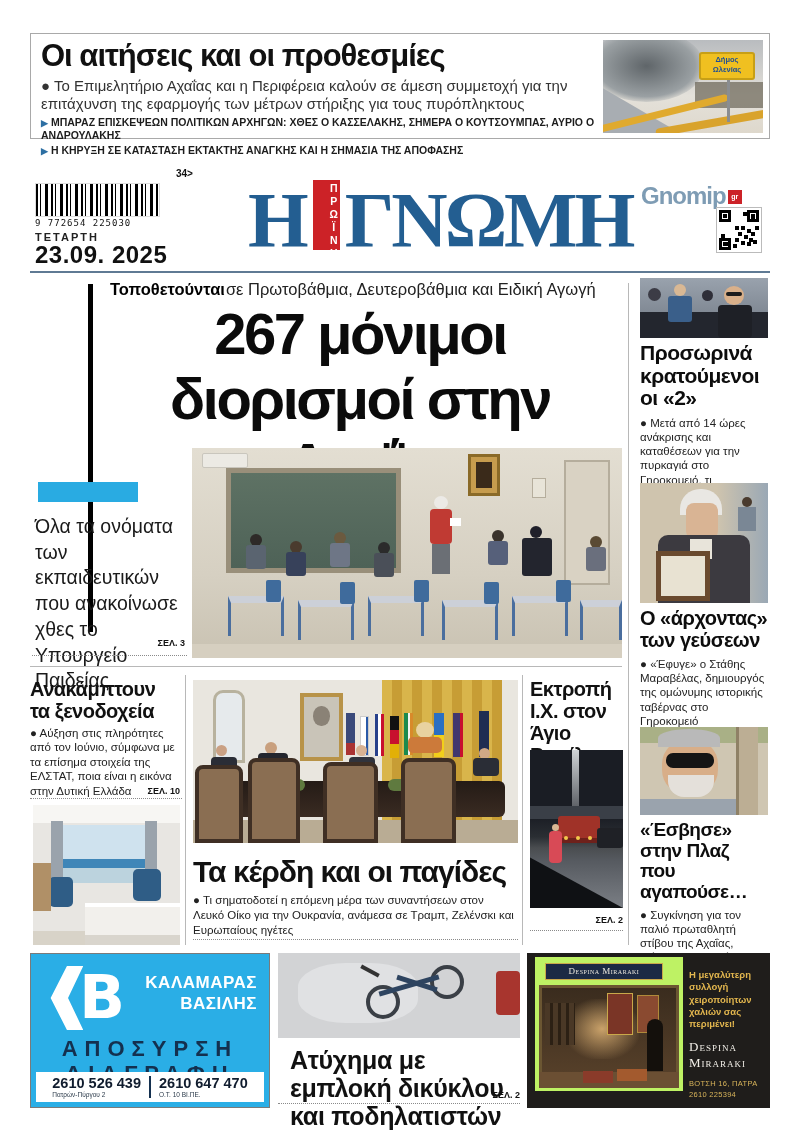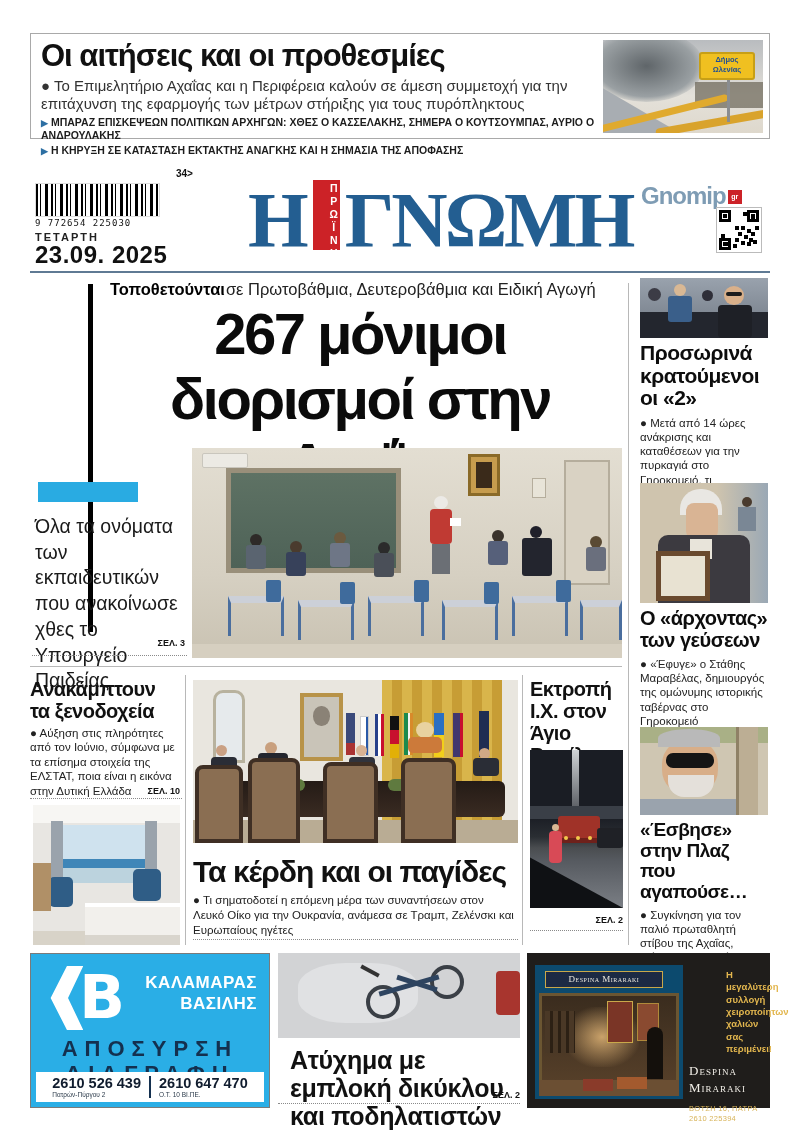--- a/index.html
+++ b/index.html
@@ -110,24 +110,24 @@
   .kal-line1 { position:absolute; left:0; top:82px; width:100%; text-align:center; color:#14304f; font-weight:bold; font-size:22px; letter-spacing:7px; }
   .kal-line2 { position:absolute; left:0; top:107px; width:100%; text-align:center; color:#14304f; font-weight:bold; font-size:22px; letter-spacing:7px; }
   .kal-strip { position:absolute; left:5px; right:5px; bottom:5px; height:30px; background:#fff; display:flex; align-items:center; justify-content:center; }
   .kal-cell { padding:0 8px; }
   .kal-cell + .kal-cell { border-left:2px solid #14304f; }
   .kal-phone { font-size:14.5px; font-weight:bold; color:#101c2e; line-height:1; }
   .kal-addr { font-size:6.5px; color:#2b3a4a; margin-top:1px; }
 
   
   .ad-mir { left:527px; top:953px; width:243px; height:155px; background:#1f1d1b; }
-  .mir-photo { left:8px; top:12px; width:148px; height:134px; background:#0c4a6e; }
+  .mir-photo { left:8px; top:4px; width:148px; height:134px; background:#bef264; }
   .mir-sign { left:10px; top:6px; width:118px; height:17px; background:#1c2a44; border:1px solid #c9a84a; font-family:"Liberation Serif", serif; font-variant:small-caps; font-size:9px; color:#ece8de; text-align:center; line-height:15px; letter-spacing:0.5px; }
   .mir-col { position:absolute; left:162px; top:16px; width:76px; }
-  .mir-tag { font-size:9.5px; font-weight:bold; color:#e2b64e; line-height:1.3;margin-left:37px; }
+  .mir-tag { font-size:9.5px; font-weight:bold; color:#e2b64e; line-height:1.3; }
   .mir-brand { font-family:"Liberation Serif", serif; font-variant:small-caps; color:#f2efe8; font-size:13px; letter-spacing:1px; margin-top:8px; line-height:1.25; }
   .mir-addr { font-size:7.5px; color:#d8b45a; margin-top:8px; line-height:1.4; letter-spacing:0.3px; }
 </style>
 </head>
 <body>
 
 <div class="page">
 
   <div class="abs banner">
     <div class="banner-title">Οι αιτήσεις και οι προθεσμίες</div>

